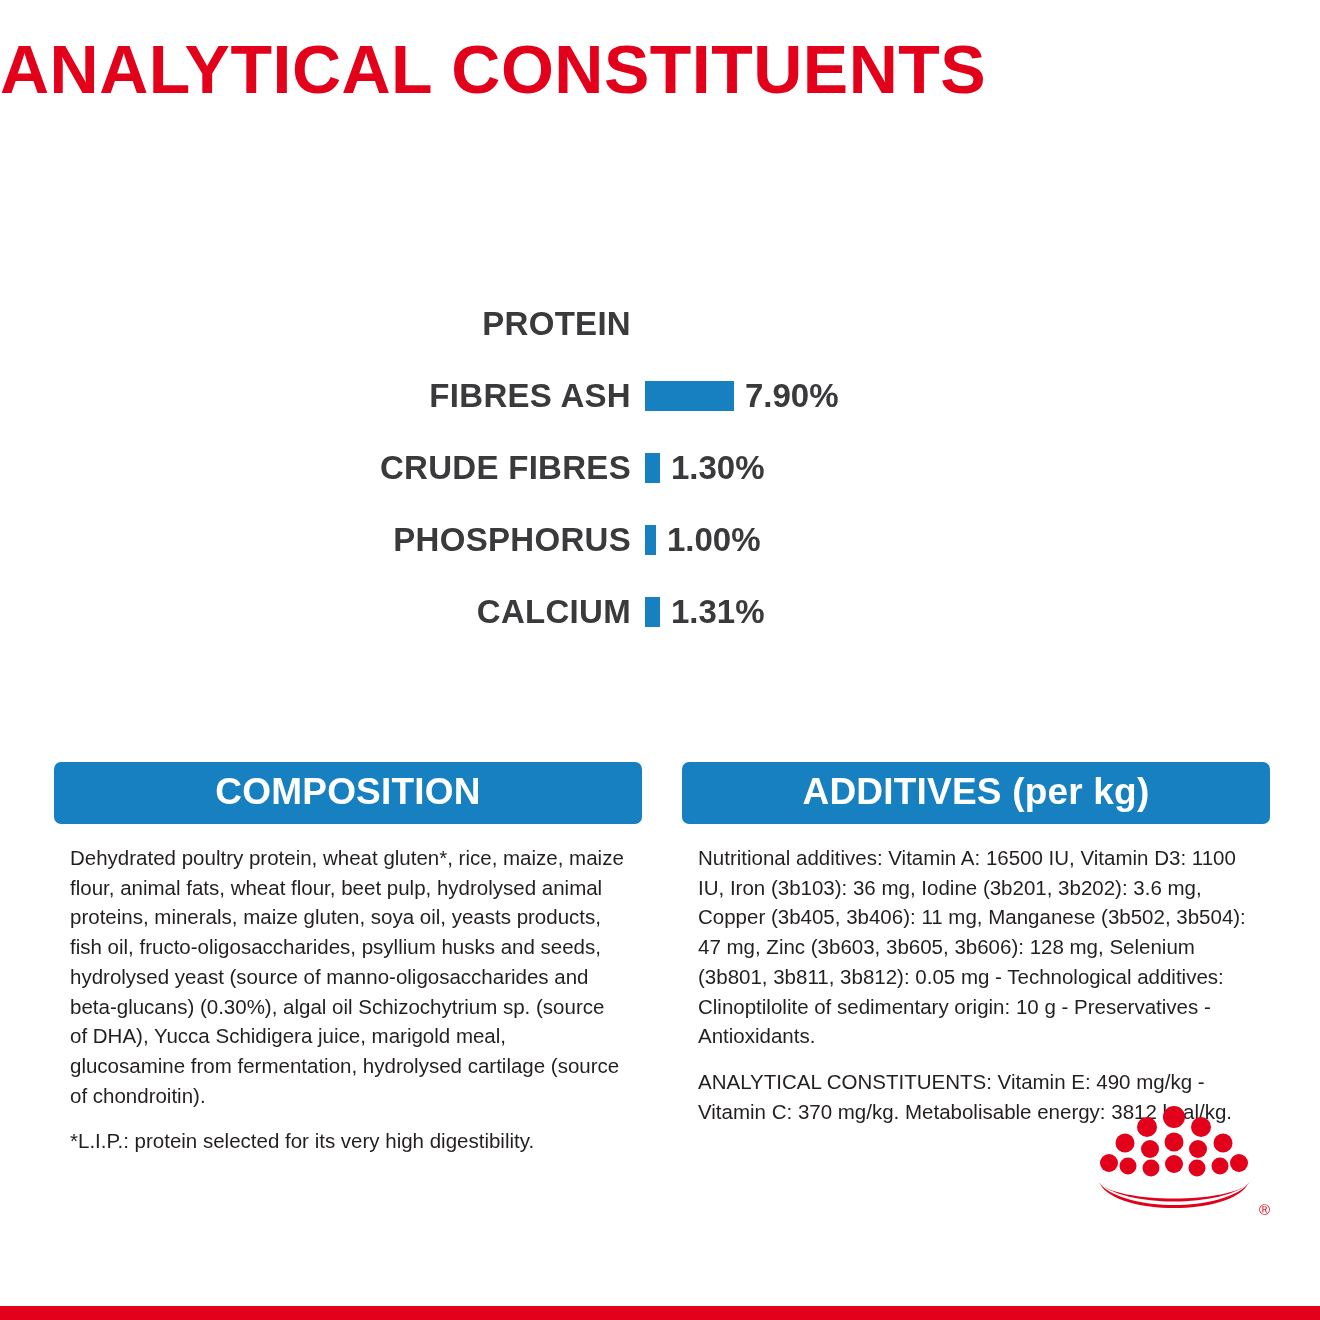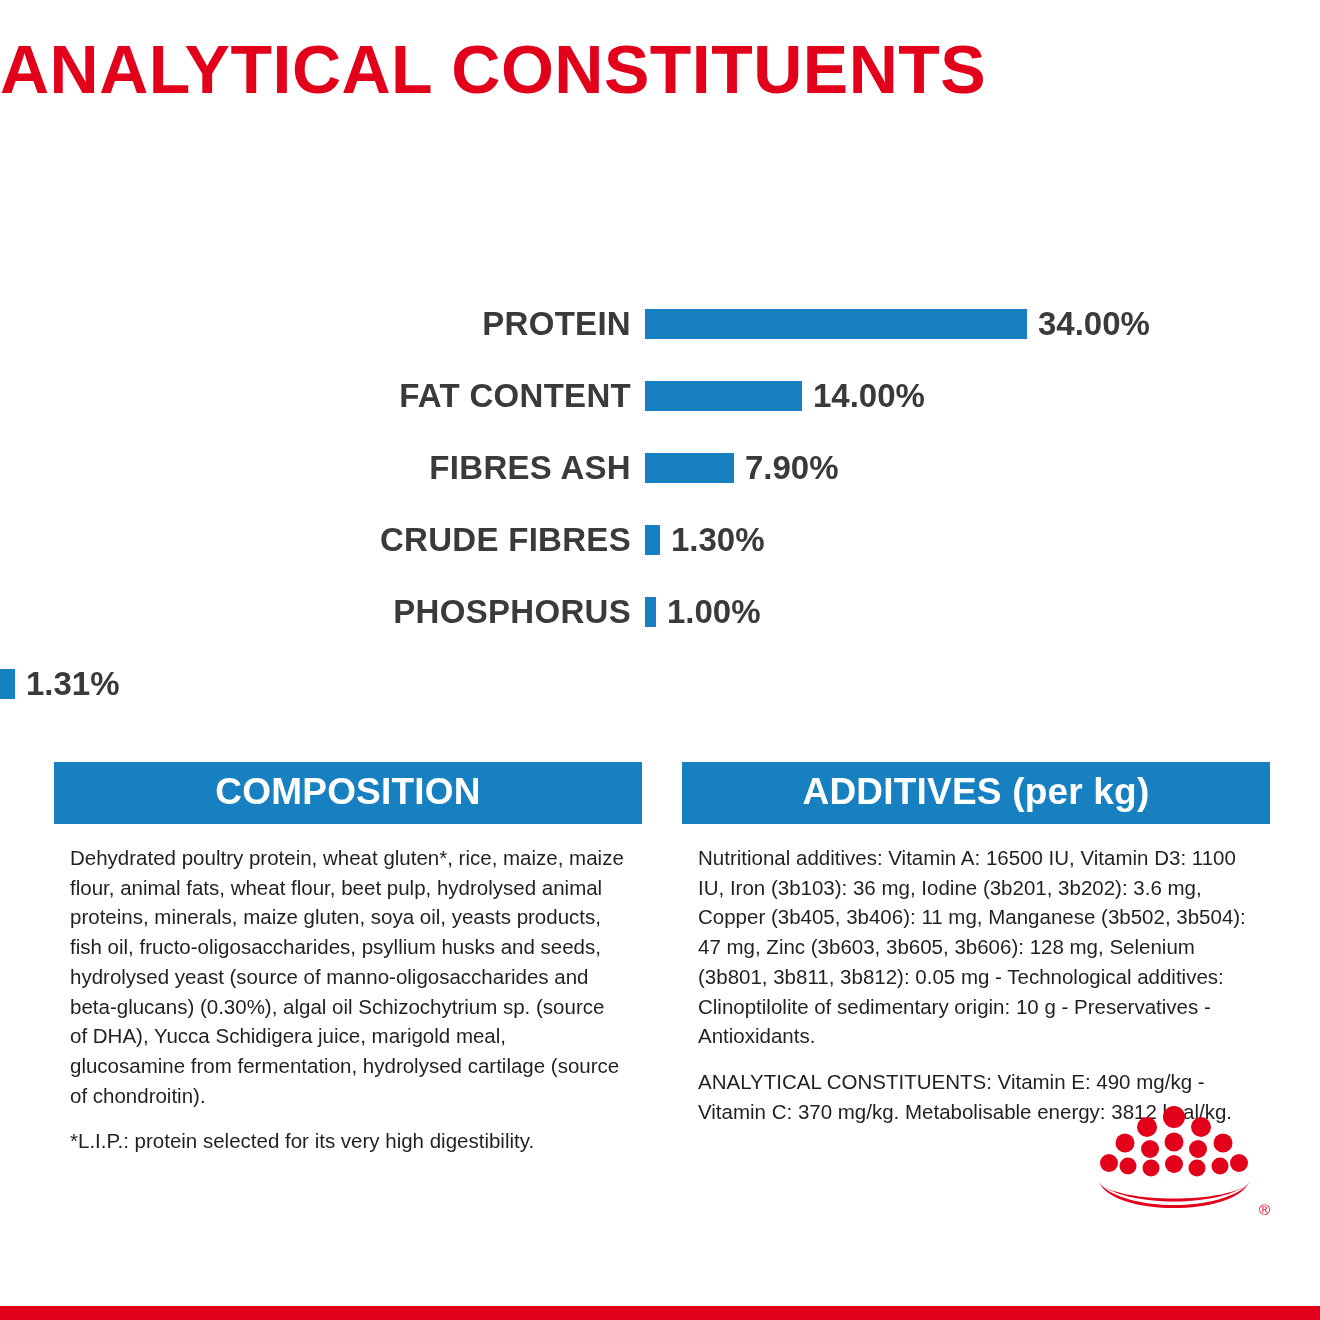--- a/index.html
+++ b/index.html
@@ -89,20 +89,21 @@
     width: 588px;
   }
   .panel-head {
     background: #1680c0;
     color: #ffffff;
     text-align: center;
     font-size: 37px;
     font-weight: bold;
     padding: 9px 0 11px 0;
     letter-spacing: 0.2px;
+    border-radius: 7px;
   }
   .panel-body {
     margin-top: 19px;
     font-size: 20.5px;
     line-height: 1.45;
     color: #231f20;
   }
   .panel-body p {
     margin: 16px;
   }
@@ -138,33 +139,22 @@
 <body>
 
 <div class="page">
 
   <div class="title">ANALYTICAL CONSTITUENTS</div>
 
   <div class="chart">
 
     <div class="bar-row">
       <div class="bar-label">PROTEIN</div>
-      <div class="bar-wrap">
-        <div class="bar" style="width:382px"></div>
-        <div class="bar-value">34.00%</div>
-      </div>
-    </div>
-
-    <div class="bar-row">
-      <div class="bar-label">FAT CONTENT</div>
-      <div class="bar-wrap">
-        <div class="bar" style="width:157px"></div>
-        <div class="bar-value">14.00%</div>
-      </div>
-    </div>
+    </div>
+
 
     <div class="bar-row">
       <div class="bar-label">FIBRES ASH</div>
       <div class="bar-wrap">
         <div class="bar" style="width:89px"></div>
         <div class="bar-value">7.90%</div>
       </div>
     </div>
 
     <div class="bar-row">
@@ -177,20 +167,21 @@
 
     <div class="bar-row">
       <div class="bar-label">PHOSPHORUS</div>
       <div class="bar-wrap">
         <div class="bar" style="width:11px"></div>
         <div class="bar-value">1.00%</div>
       </div>
     </div>
 
     <div class="bar-row">
+      <div class="bar-label">CALCIUM</div>
       <div class="bar-wrap">
         <div class="bar" style="width:15px"></div>
         <div class="bar-value">1.31%</div>
       </div>
     </div>
 
   </div>
 
   <div class="panels">
 

